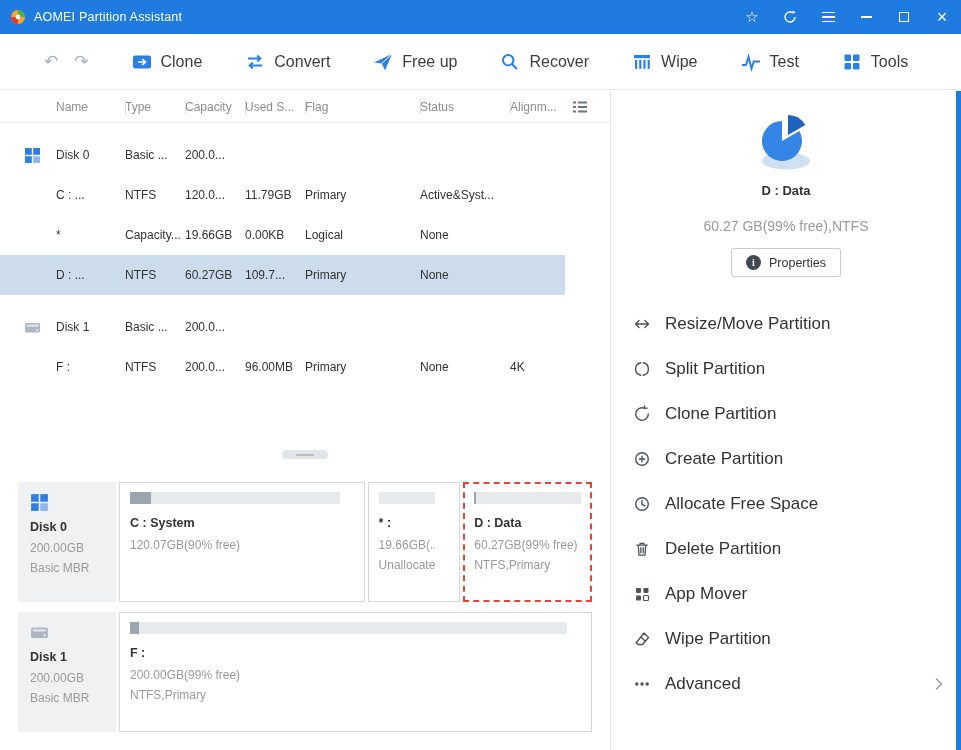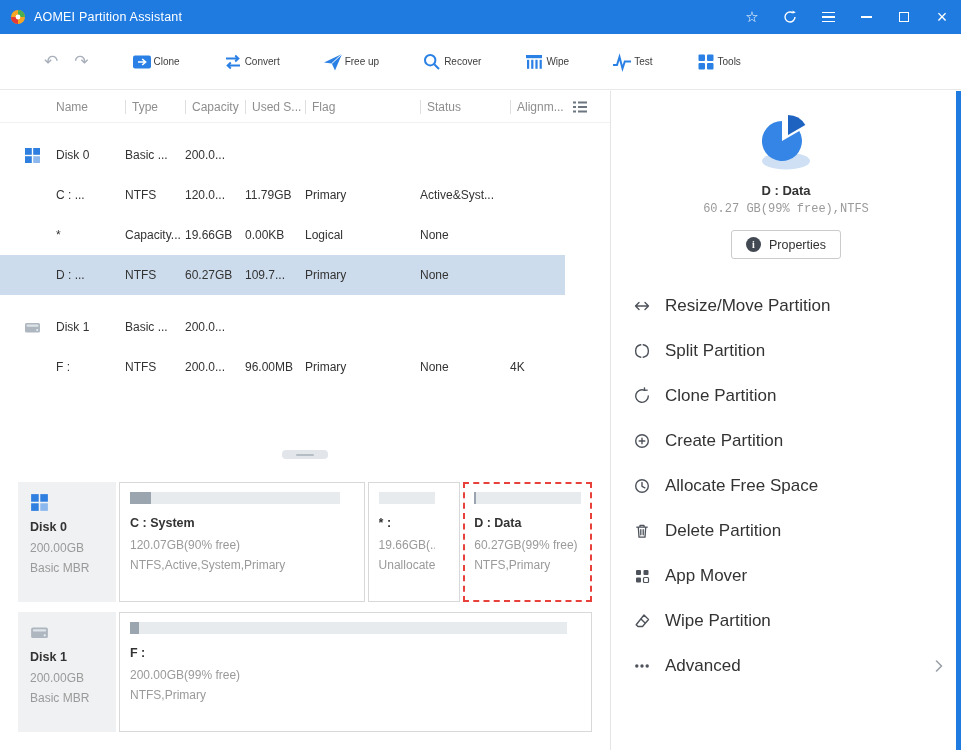--- a/index.html
+++ b/index.html
@@ -20,30 +20,30 @@
   .menu-lines i { display:block; width:13px; height:1.6px; background:#fff; }
   .min-glyph { display:block; width:11px; height:1.6px; background:#fff; }
   .max-glyph { display:block; width:10px; height:10px; border:1.4px solid #fff; }
   .close-glyph { font-size:18px; line-height:1; }
 
   
   .toolbar { height:56px; display:flex; align-items:center; padding:0 14px; border-bottom:1px solid #e9e9e9; background:#fff; }
   .apply-btn { display:flex; align-items:center; gap:8px; background:#90baf1; color:#fff; border:none; border-radius:4px; height:34px; padding:0 20px 0 13px; font-size:13px; cursor:pointer; }
   .undo-redo { display:flex; gap:16px; margin-left:30px; }
   .undo-redo span { font-size:17px; color:#a9b0bb; cursor:pointer; line-height:1; }
-  .tb-item { display:flex; align-items:center; gap:2px; margin-left:43px; font-size:10px; color:#3d3d3d; cursor:pointer; white-space:nowrap; }
+  .tb-item { display:flex; align-items:center; gap:9px; margin-left:43px; font-size:16px; color:#3d3d3d; cursor:pointer; white-space:nowrap; }
 
   
   .content { position:absolute; top:91px; left:0; right:0; bottom:0; display:flex; }
   .left { width:610px; display:flex; flex-direction:column; }
 
   .thead { position:relative; height:32px; display:grid;
     grid-template-columns:32px 69px 60px 60px 60px 115px 90px 55px;
     padding-left:24px; align-items:center; color:#8e8e8e; width:610px; border-bottom:1px solid #f1f1f1; }
-  .th { position:relative; padding-left:7px; height:100%; display:flex; align-items:center; overflow:hidden; white-space:nowrap; }
+  .th { position:relative; height:100%; display:flex; align-items:center; overflow:hidden; white-space:nowrap; }
   .th-name { grid-column:1/3; padding-left:32px; }
   .th:not(.th-name)::before { content:""; position:absolute; left:0; top:9px; height:14px; width:1px; background:#dedede; }
   .view-toggle { position:absolute; right:22px; top:8px; cursor:pointer; }
 
   .tbody { padding-top:12px; width:565px; }
   .trow { display:grid; grid-template-columns:32px 69px 60px 60px 60px 115px 90px 55px;
     padding-left:24px; height:40px; align-items:center; cursor:pointer; }
   .trow.group-gap { margin-top:12px; }
   .trow.sel { background:#cddcec; }
   .cell { overflow:hidden; white-space:nowrap; padding-right:4px; }
@@ -65,21 +65,21 @@
   .part .bar { height:12px; background:#e8ebee; margin-bottom:12px; }
   .part .fill { height:100%; background:#9aa5b0; }
   .part-label { font-weight:bold; font-size:12.5px; margin-bottom:8px; white-space:nowrap; overflow:hidden; }
   .part-size, .part-fs { color:var(--gray-txt); margin-bottom:6px; white-space:nowrap; overflow:hidden; }
   .part.sel-red { border:2px dashed #e8413c; padding:8px 9px 5px 9px; }
 
   
   .sidebar { flex:1; border-left:1px solid #e4e4e4; padding-top:22px; overflow:hidden; }
   .sb-top { text-align:center; }
   .sb-title { font-weight:bold; font-size:13px; margin-top:9px; }
-  .sb-info { color:var(--gray-txt); margin-top:4px; font-size:12px;font-family:Liberation Mono, monospace; }
+  .sb-info { color:var(--gray-txt); margin-top:20px; font-size:14px; }
   .props-btn { margin-top:14px; display:inline-flex; align-items:center; gap:8px; border:1px solid #cbcbcb; border-radius:3px;
     background:#fff; padding:6px 14px; font-size:12.5px; color:#333; cursor:pointer; }
   .info-badge { width:15px; height:15px; border-radius:50%; background:#424953; color:#fff; display:grid; place-items:center;
     font-size:10px; font-weight:bold; font-family:"Liberation Serif",serif; }
   .sb-actions { margin-top:24px; }
   .sb-item { height:45px; display:flex; align-items:center; gap:14px; padding:0 18px 0 22px; cursor:pointer; }
   .sb-label { font-size:17px; color:#333; white-space:nowrap; }
   .chev { margin-left:auto; display:flex; }
 
   .scroll-accent { position:absolute; right:0; top:0; bottom:0; width:5px; background:var(--blue); cursor:pointer; }
@@ -314,21 +314,20 @@
           <span class="disk-size">200.00GB</span>
           <span class="disk-scheme">Basic MBR</span>
         </div>
         <div class="parts">
           <div class="part" style="flex:263 263 0;">
             <div class="bar">
                 <div class="fill" style="width: 10%;"></div>
               </div>
             <span class="part-label">C : System</span>
             <span class="part-size">120.07GB(90% free)</span>
-            <span class="part-fs">NTFS,Active,System,Primary</span>
           </div>
           <div class="part" style="flex:71 71 0;">
             <div class="bar">
                 <div class="fill" style="width: 0%;"></div>
               </div>
             <span class="part-label">* :</span>
             <span class="part-size">19.66GB(...</span>
             <span class="part-fs">Unallocated</span>
           </div>
           <div class="part sel-red" style="flex:134 134 0;">

